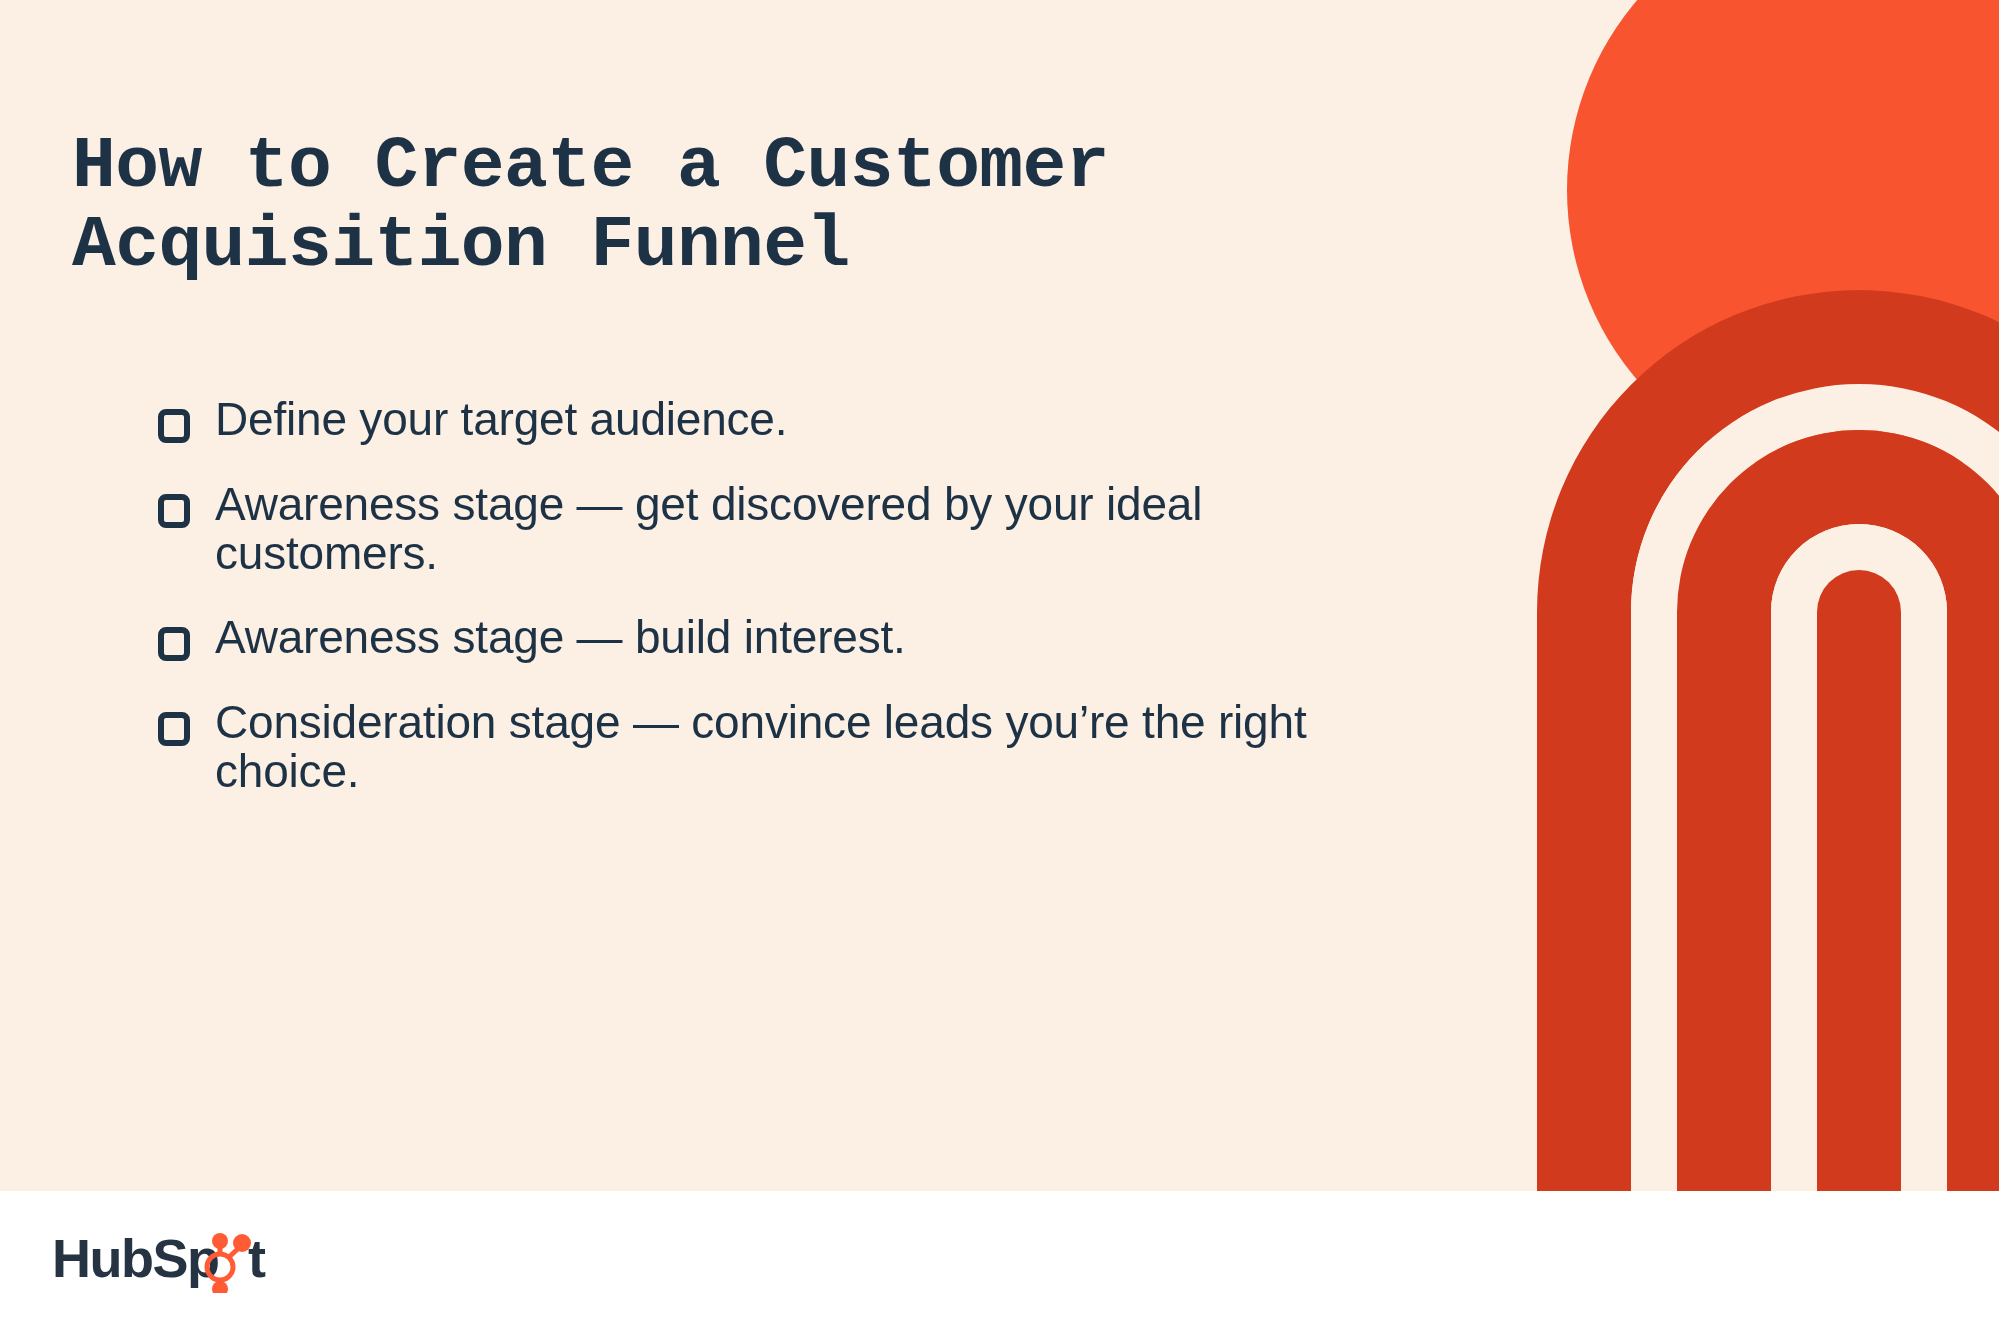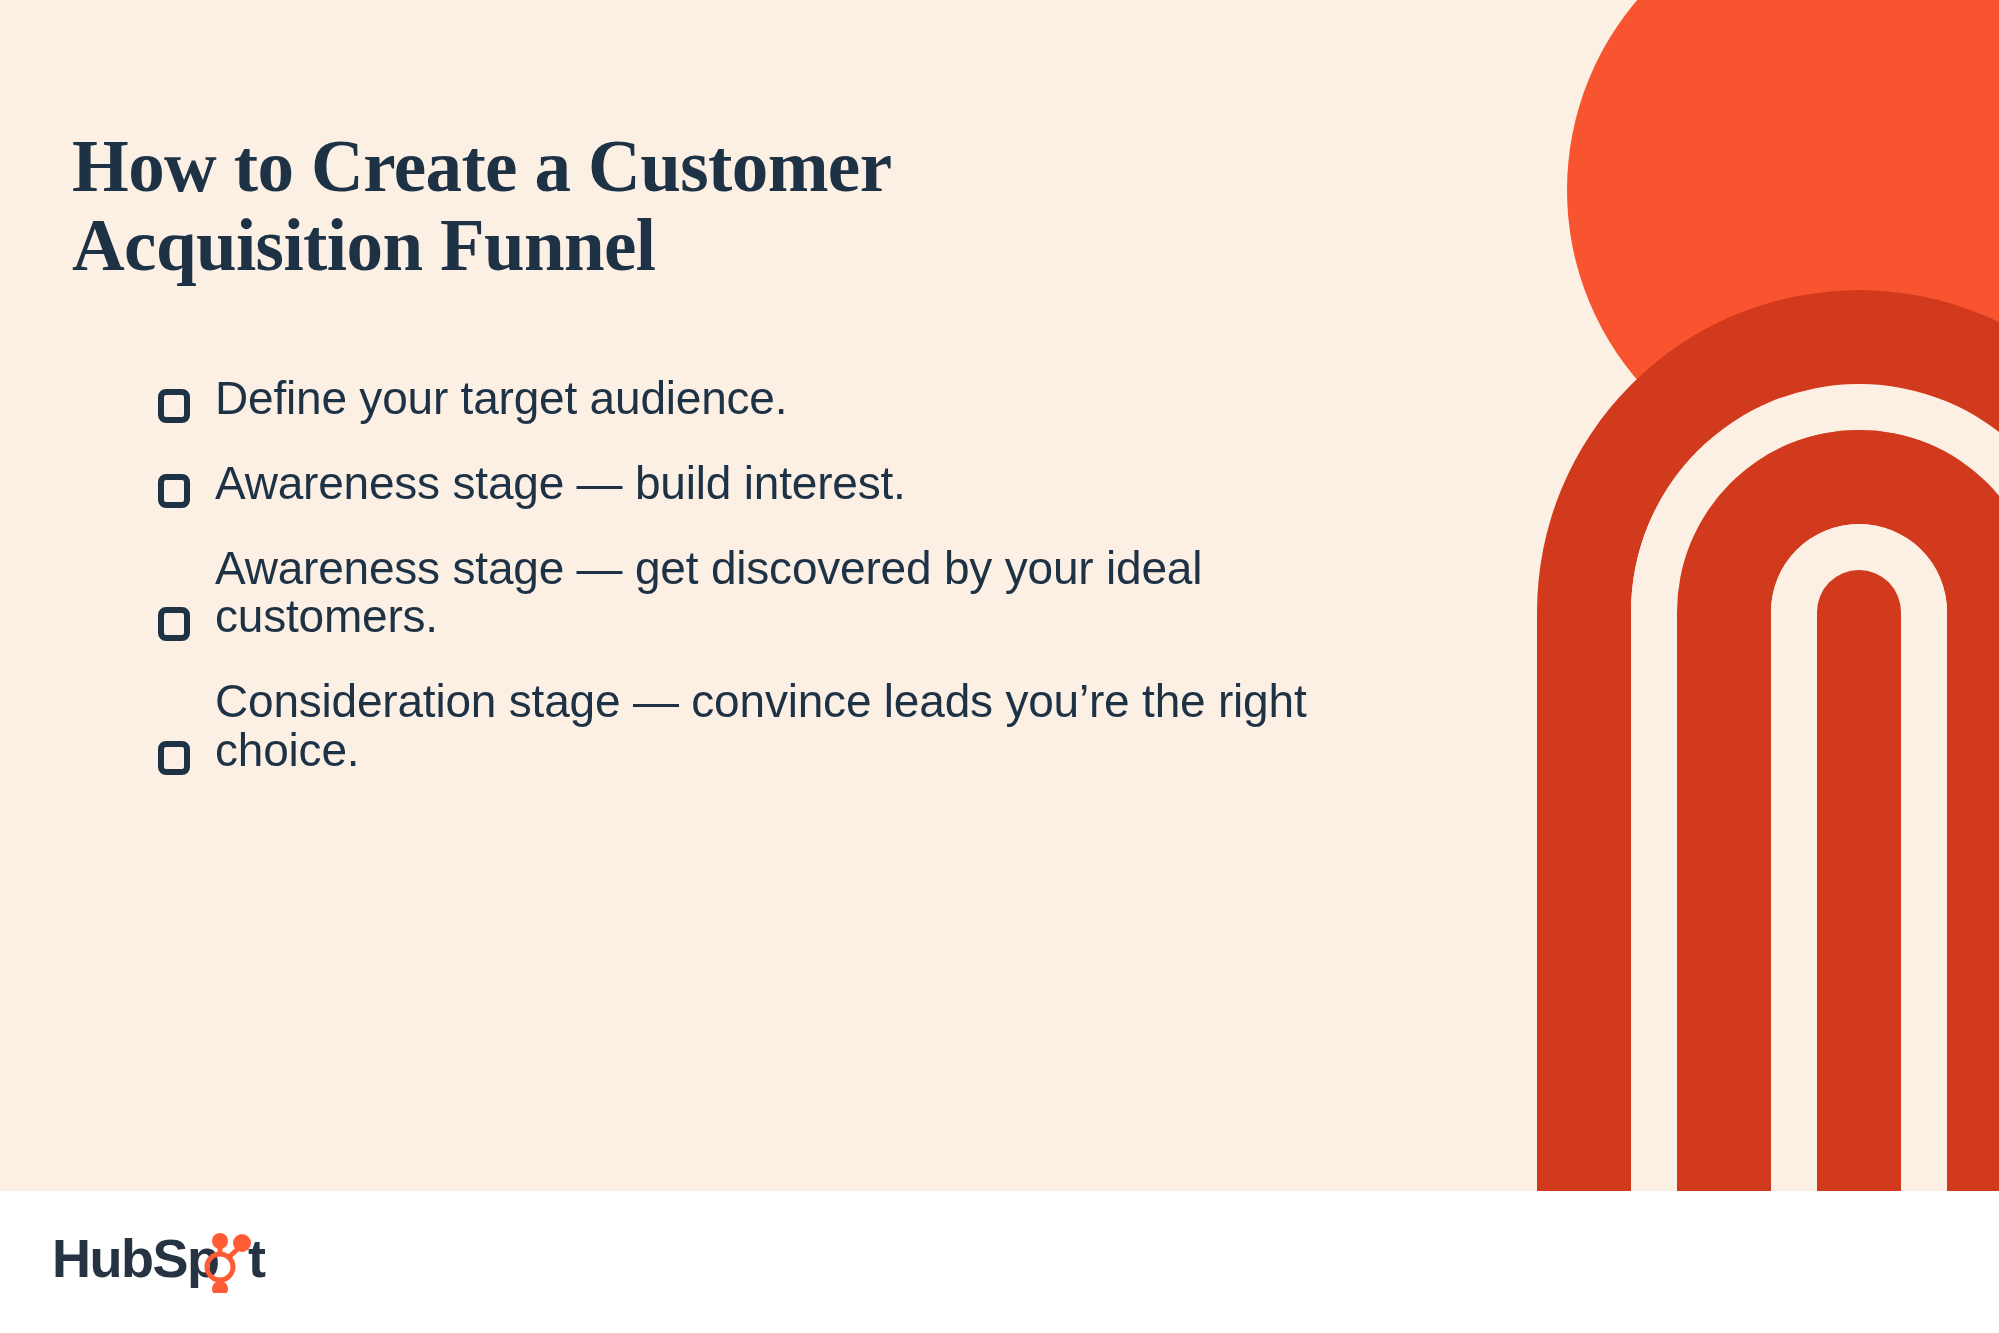--- a/index.html
+++ b/index.html
@@ -50,21 +50,21 @@
     height: 1191px;
   }
 
   
   .heading {
     position: absolute;
     left: 72px;
     top: 128px;
     width: 1120px;
     margin: 0;
-    font-family: Liberation Serif, serif;
+    font-family: Liberation Mono, monospace;
     font-weight: 700;
     font-size: 73px;
     line-height: 1.08;
     letter-spacing: -0.6px;
     color: #1E3246;
     white-space: pre-line;
   }
 
   
   .checklist {
@@ -72,22 +72,23 @@
     left: 158px;
     top: 374px;
     width: 1180px;
     list-style: none;
     margin: 0;
     padding: 0;
   }
   .check-item {
     position: relative;
     display: flex;
-    align-items: flex-end;
+    align-items: flex-start;
     margin-bottom: 36px;
+    margin-top: 21px;
   }
   .check-item:last-child { margin-bottom: 0; }
 
   .checkbox {
     flex: 0 0 auto;
     width: 20px;
     height: 22px;
     margin-top: 14px;
     border: 6px solid #1E3246;
     border-radius: 8px;
@@ -159,25 +160,25 @@
     <h1 class="heading">How to Create a Customer
 Acquisition Funnel</h1>
 
     <ul class="checklist">
       <li class="check-item">
         <span class="checkbox"></span>
         <span class="check-label">Define your target audience.</span>
       </li>
       <li class="check-item">
         <span class="checkbox"></span>
+        <span class="check-label">Awareness stage — get discovered by your ideal customers.</span>
+      </li>
+      <li class="check-item">
+        <span class="checkbox"></span>
         <span class="check-label">Awareness stage — build interest.</span>
-      </li>
-      <li class="check-item">
-        <span class="checkbox"></span>
-        <span class="check-label">Awareness stage — get discovered by your ideal customers.</span>
       </li>
       <li class="check-item">
         <span class="checkbox"></span>
         <span class="check-label">Consideration stage — convince leads you’re the right choice.</span>
       </li>
     </ul>
 
   </div>
 
   <div class="footer">

